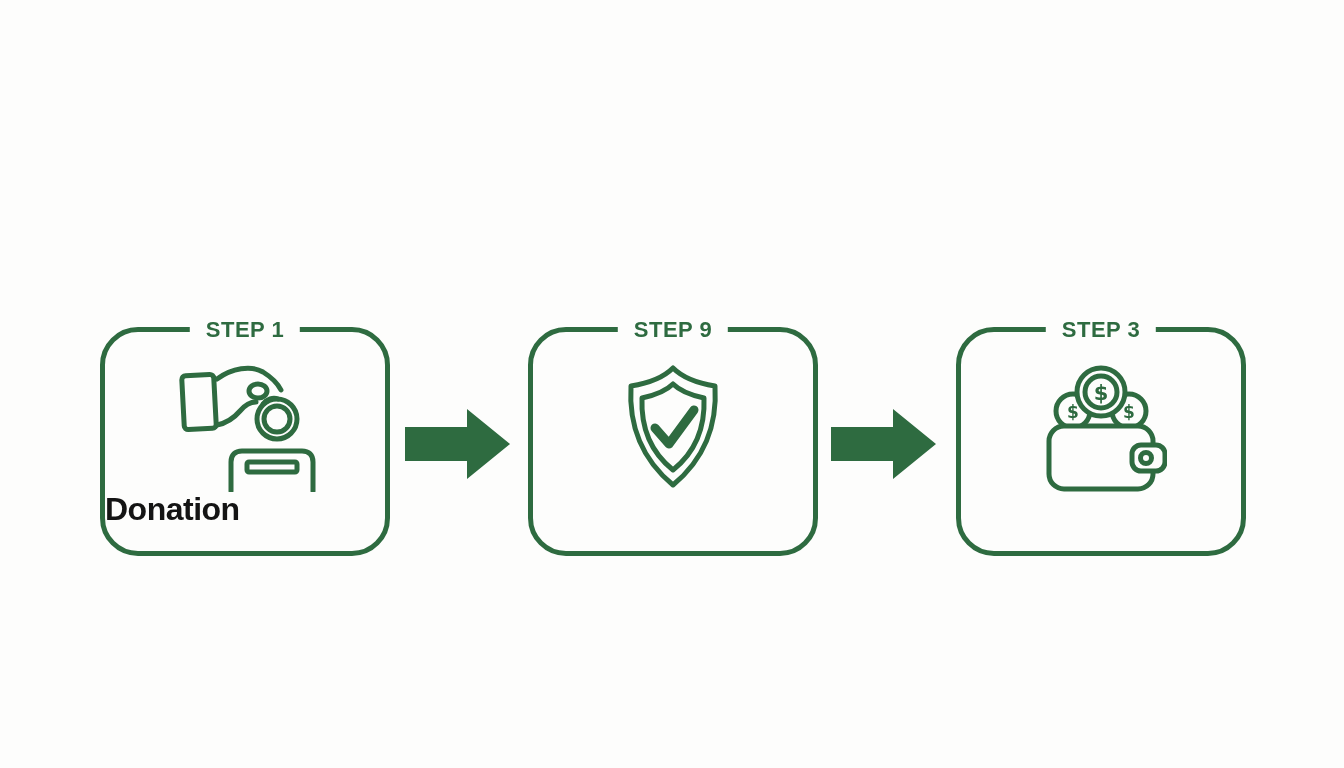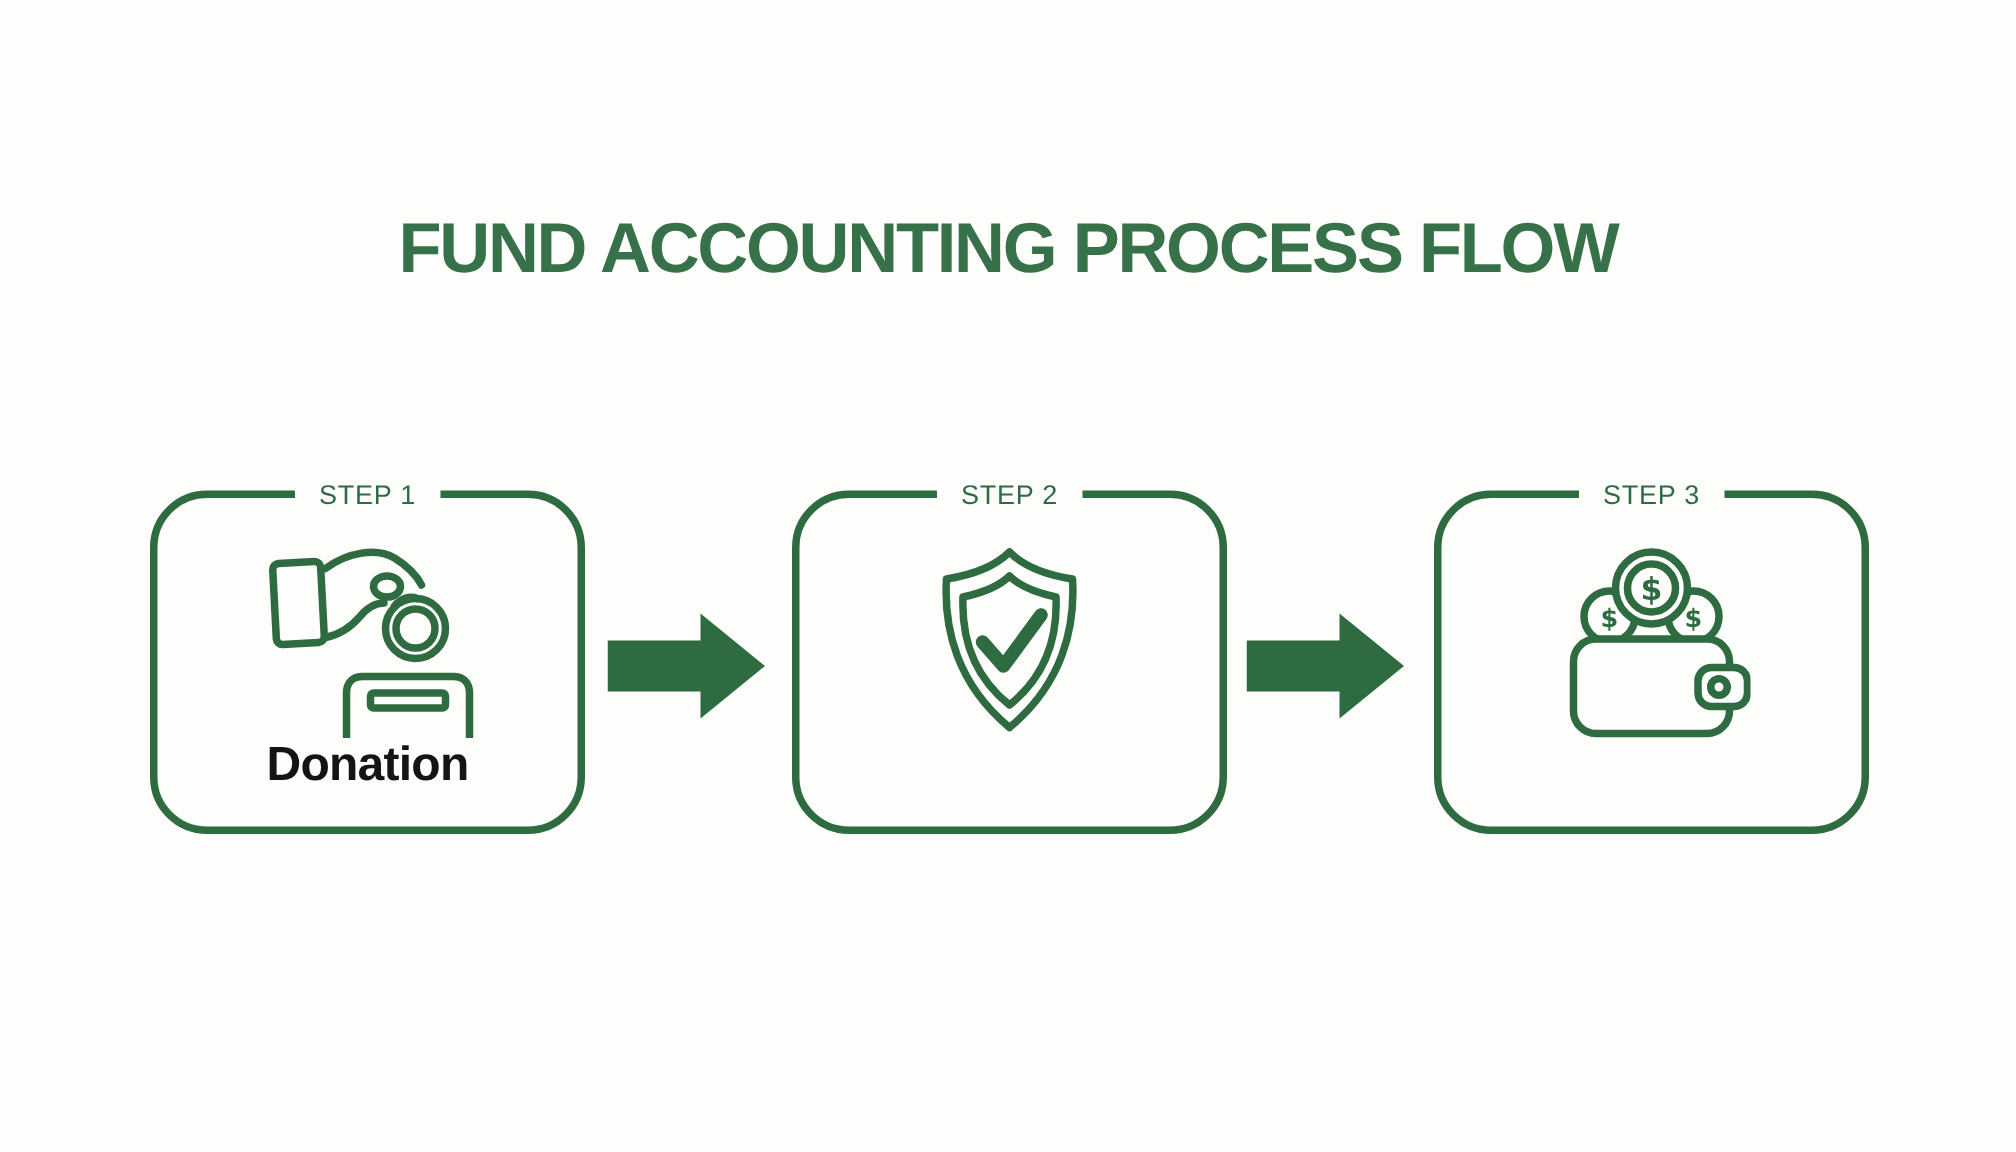--- a/index.html
+++ b/index.html
@@ -25,48 +25,47 @@
     border:5px solid var(--green);border-radius:38px;
     background:var(--bg);
   }
   .step-box.pos-1{left:100px;}
   .step-box.pos-2{left:528px;}
   .step-box.pos-3{left:956px;}
 
   .step-label{
     position:absolute;top:-18px;left:50%;transform:translateX(-50%);
     background:var(--bg);padding:0 16px;
-    font-size:18px;font-weight:normal;letter-spacing:0.5px;
+    font-size:22px;font-weight:bold;letter-spacing:0.5px;
     color:var(--green);line-height:32px;white-space:nowrap;
   }
 
   .icon-wrap{
     position:absolute;top:24px;left:0;width:100%;height:142px;
     display:flex;align-items:center;justify-content:center;
   }
 
   .step-name{
     position:absolute;bottom:26px;left:0;width:100%;
-    text-align:center;font-size:32px;font-weight:bold;
+    text-align:left;font-size:32px;font-weight:bold;
     letter-spacing:-0.5px;color:var(--ink);line-height:1;white-space:nowrap;
   }
 
   .arrow{position:absolute;top:407px;width:107px;height:74px;}
   .arrow.pos-1{left:405px;}
   .arrow.pos-2{left:831px;}
   .arrow svg{display:block;}
 
   svg text{font-family:"DejaVu Sans", sans-serif;font-weight:bold;}
 </style>
 </head>
 <body>
 
 <div class="canvas">
 
-  <h1 class="page-title">FUND ACCOUNTING PROCESS FLOW</h1>
 
   <div class="step-box pos-1">
     <span class="step-label">STEP 1</span>
     <div class="icon-wrap">
       <svg width="150" height="130" viewBox="0 0 150 130" aria-hidden="true">
         <g fill="none" stroke="#2e6b40" stroke-width="5" stroke-linecap="round" stroke-linejoin="round">
           <rect x="13" y="13" width="32" height="54" rx="4" transform="rotate(-3 29 40)"></rect>
           <path d="M47 17 C62 6 81 3 93 10 C101 15 108 22 111 28"></path>
           <path d="M47 63 C57 61 64 56 70 49 C75 43 80 40 86 40"></path>
           <ellipse cx="88" cy="29" rx="9" ry="7"></ellipse>
@@ -81,21 +80,21 @@
     <div class="step-name">Donation</div>
   </div>
 
   <div class="arrow pos-1">
     <svg width="107" height="74" viewBox="0 0 107 74">
       <polygon points="0,20 62,20 62,2 105,37 62,72 62,54 0,54" fill="#2e6b40"></polygon>
     </svg>
   </div>
 
   <div class="step-box pos-2">
-    <span class="step-label">STEP 2</span>
+    <span class="step-label">STEP 9</span>
     <div class="icon-wrap">
       <svg width="104" height="130" viewBox="0 0 104 130" aria-hidden="true">
         <g fill="none" stroke="#2e6b40" stroke-width="5" stroke-linecap="round" stroke-linejoin="round">
           <path d="M52 6 C43 15 29 21 10 24 C8 57 17 94 52 123 C87 94 96 57 94 24 C75 21 61 15 52 6 Z"></path>
           <path d="M52 22 C46 28 35 33 21 36 C20 61 27 88 52 108 C77 88 84 61 83 36 C69 33 58 28 52 22 Z"></path>
           <path d="M34 66 L48 82 L73 48" stroke-width="9"></path>
         </g>
       </svg>
     </div>
   </div>

